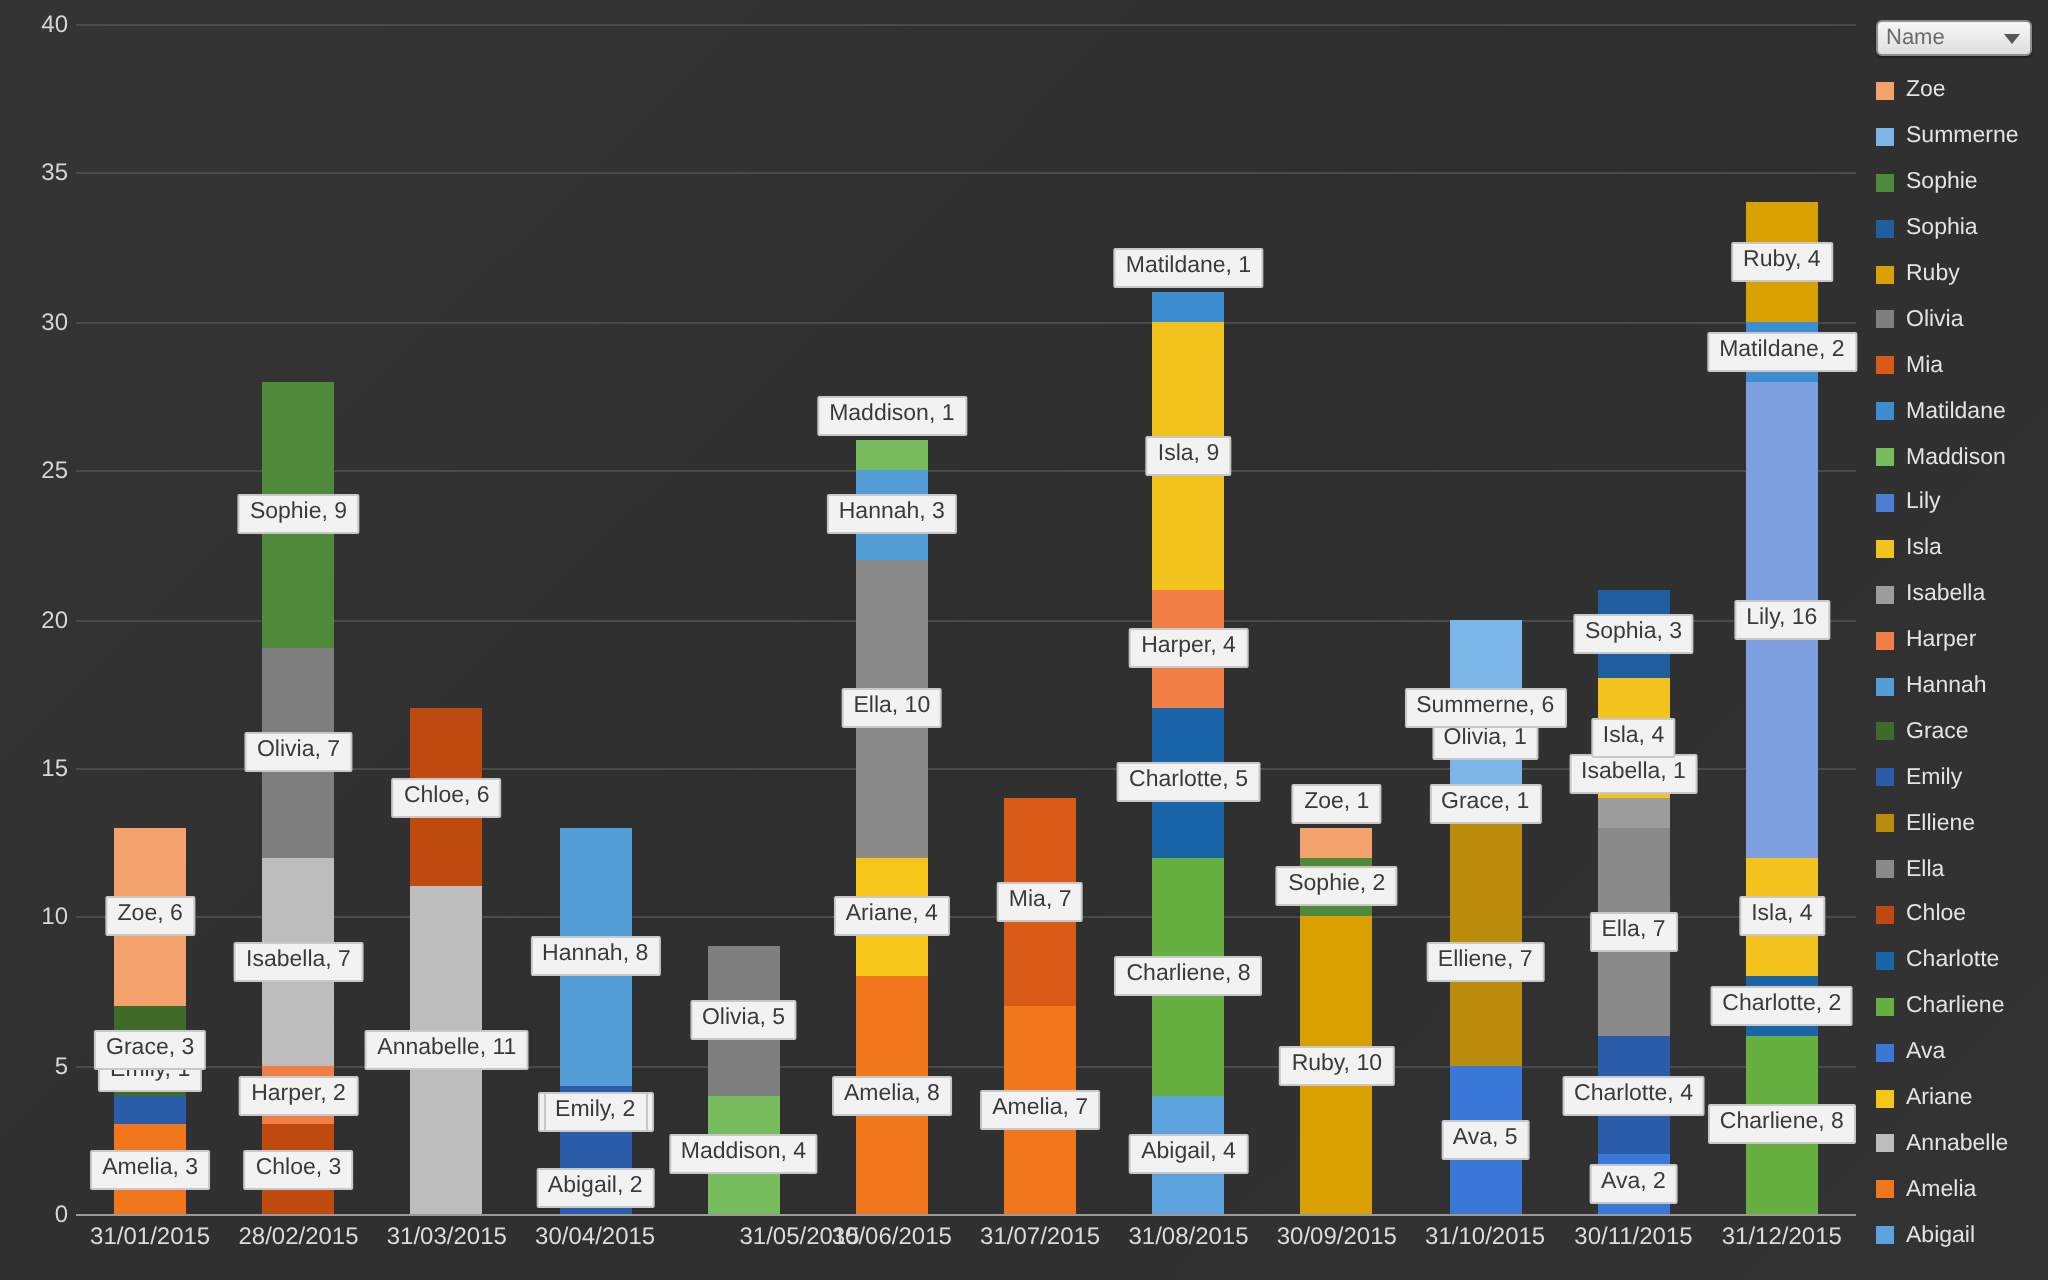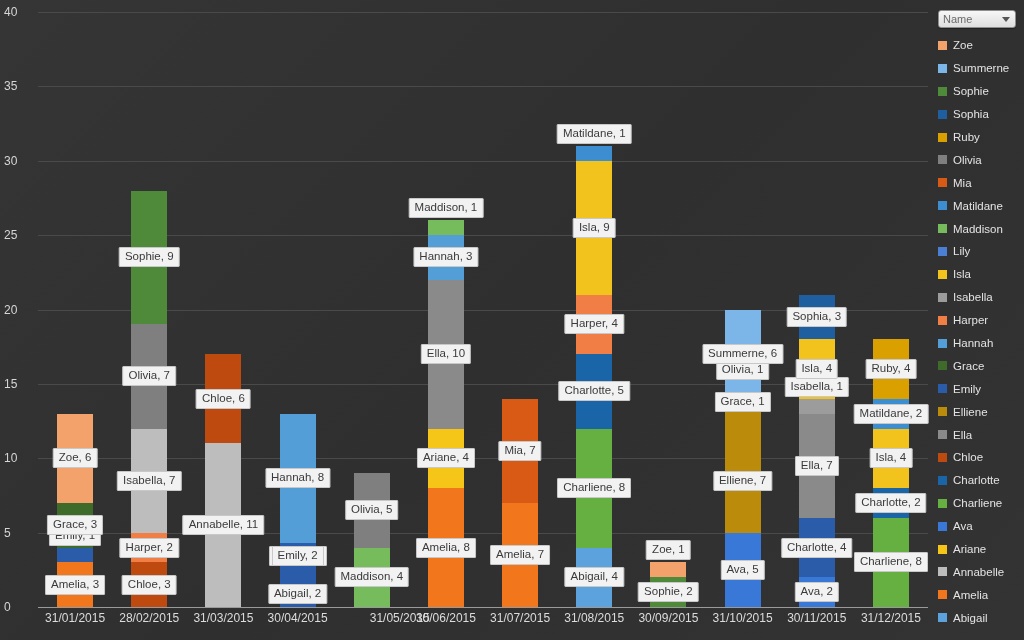--- a/index.html
+++ b/index.html
@@ -36,21 +36,21 @@
   .axisline {
     position: absolute;
     left: 0; width: 100%;
     height: 1px;
     background: #9a9a9a;
   }
   .ytick {
     position: absolute;
     right: 0;
     width: 30px;
-    text-align: left;
+    text-align: right;
     font-size: 12px;
     color: #d6d6d6;
     transform: translateY(-50%);
   }
   #ylabels {
     position: absolute;
     left: 0; top: 12px;
     width: 34px; height: 595px;
   }
 
@@ -273,20 +273,23 @@
             <div class="seglabel">Harper, 4</div>
           </div>
           <div class="seg" style="height: 133.875px; background: rgb(242, 195, 28);">
             <div class="seglabel">Isla, 9</div>
           </div>
           <div class="seg" style="height: 14.875px; background: rgb(60, 142, 208);">
             <div class="seglabel above">Matildane, 1</div>
           </div>
         </div>
         <div class="col" style="left: 612.417px; width: 36px; height: 193.375px;">
+          <div class="seg" style="height: 148.75px; background: rgb(217, 160, 0);">
+            <div class="seglabel">Ruby, 10</div>
+          </div>
           <div class="seg" style="height: 29.75px; background: rgb(79, 138, 59);">
             <div class="seglabel">Sophie, 2</div>
           </div>
           <div class="seg" style="height: 14.875px; background: rgb(244, 162, 107); padding-left: 12px;">
             <div class="seglabel above">Zoe, 1</div>
           </div>
         </div>
         <div class="col" style="left: 686.583px; width: 36px; height: 297.5px;">
           <div class="seg" style="height: 74.375px; background: rgb(58, 120, 216);">
             <div class="seglabel">Ava, 5</div>
@@ -326,20 +329,23 @@
         </div>
         <div class="col" style="left: 834.917px; width: 36px; height: 505.75px;">
           <div class="seg" style="height: 89.25px; background: rgb(101, 176, 65);">
             <div class="seglabel">Charliene, 8</div>
           </div>
           <div class="seg" style="height: 29.75px; background: rgb(26, 101, 168);">
             <div class="seglabel">Charlotte, 2</div>
           </div>
           <div class="seg" style="height: 59.5px; background: rgb(242, 195, 28);">
             <div class="seglabel">Isla, 4</div>
+          </div>
+          <div class="seg" style="height: 238px; background: rgb(124, 159, 224);">
+            <div class="seglabel">Lily, 16</div>
           </div>
           <div class="seg" style="height: 29.75px; background: rgb(60, 142, 208);">
             <div class="seglabel">Matildane, 2</div>
           </div>
           <div class="seg" style="height: 59.5px; background: rgb(217, 160, 0);">
             <div class="seglabel">Ruby, 4</div>
           </div>
         </div>
       </div>
     <div id="xlabels">

